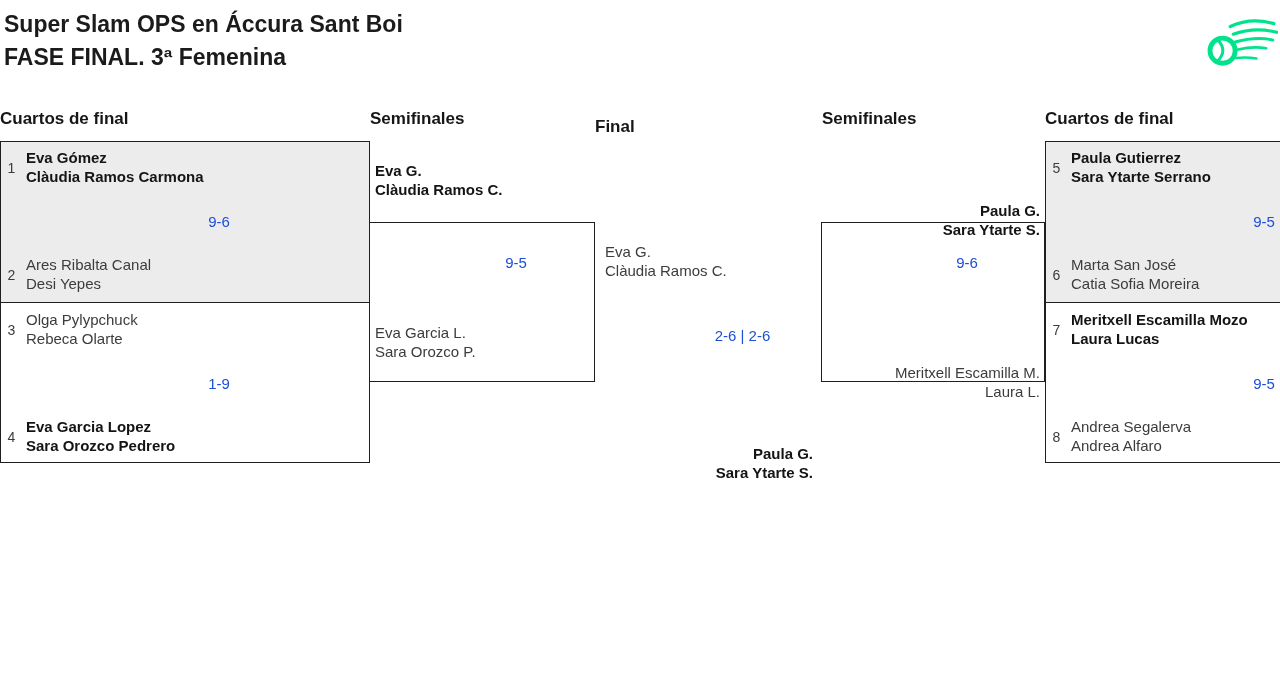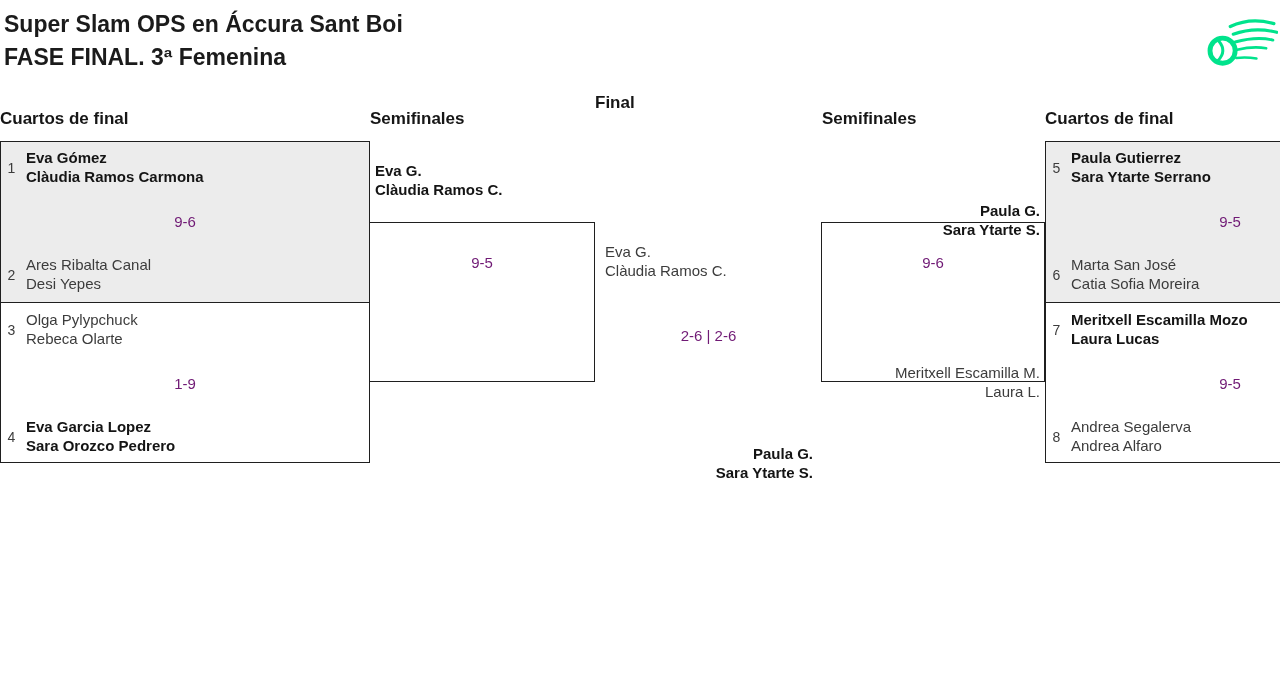--- a/index.html
+++ b/index.html
@@ -16,21 +16,21 @@
   .match-box{border:1px solid #1f1f1f;box-sizing:border-box;}
   .match-box.shaded{background:#ececec;}
   .match-box.plain{background:#ffffff;}
   .connector-box{border:1px solid #1f1f1f;box-sizing:border-box;background:transparent;}
   
   .team-row{display:flex;align-items:center;gap:9px;}
   .seed{font-size:14px;color:#3c3c3c;min-width:11px;text-align:center;line-height:18px;}
   .team-names{font-size:15px;line-height:18.5px;color:#3c3c3c;font-weight:400;white-space:nowrap;}
   .team-names.winner{font-weight:700;color:#141414;}
   .team-names.align-right{text-align:right;margin-top:40px;}
-  .score{font-size:15px;color:#701a75;text-align:center;white-space:nowrap;}
+  .score{font-size:15px;color:#1d4ed8;text-align:center;white-space:nowrap;padding-left:34px;}
 </style>
 </head>
 <body>
 
 <div id="stage">
 
   <div class="abs" style="left:4px;top:8px;">
     <div class="title-line">Super Slam OPS en Áccura Sant Boi</div>
     <div class="title-line">FASE FINAL. 3ª Femenina</div>
   </div>
@@ -42,21 +42,21 @@
       <path d="M29 15 Q 50 5 74 12" stroke="#00E38C" stroke-width="3.4" fill="none" stroke-linecap="round"></path>
       <path d="M32 23 Q 54 15 77 21" stroke="#00E38C" stroke-width="3.2" fill="none" stroke-linecap="round"></path>
       <path d="M34 31 Q 56 25 73 29" stroke="#00E38C" stroke-width="3" fill="none" stroke-linecap="round"></path>
       <path d="M36 39 Q 53 35 66 37.5" stroke="#00E38C" stroke-width="2.8" fill="none" stroke-linecap="round"></path>
       <path d="M35 47.5 Q 46 46.5 56 48" stroke="#00E38C" stroke-width="2.6" fill="none" stroke-linecap="round"></path>
     </svg>
   </div>
 
   <div class="abs col-header" style="left:0;top:109px;width:370px;">Cuartos de final</div>
   <div class="abs col-header" style="left:370px;top:109px;width:225px;">Semifinales</div>
-  <div class="abs col-header" style="left:595px;top:93px;width:227px;">Final</div>
+  <div class="abs col-header" style="left:595px;top:117px;width:227px;">Final</div>
   <div class="abs col-header" style="left:822px;top:109px;width:223px;">Semifinales</div>
   <div class="abs col-header" style="left:1045px;top:109px;width:370px;">Cuartos de final</div>
 
   <div class="abs match-box shaded" style="left:0;top:141px;width:370px;height:162px;"></div>
   <div class="abs team-row" style="left:6px;top:149px;">
     <div class="seed">1</div>
     <div class="team-names winner">
       <div>Eva Gómez</div>
       <div>Clàudia Ramos Carmona</div>
     </div>
@@ -86,20 +86,24 @@
       <div>Sara Orozco Pedrero</div>
     </div>
   </div>
 
   <div class="abs team-names winner" style="left:375px;top:162px;">
     <div>Eva G.</div>
     <div>Clàudia Ramos C.</div>
   </div>
   <div class="abs connector-box" style="left:369px;top:222px;width:226px;height:160px;"></div>
   <div class="abs score" style="left:369px;top:254px;width:226px;">9-5</div>
+  <div class="abs team-names" style="left:375px;top:324px;">
+    <div>Eva Garcia L.</div>
+    <div>Sara Orozco P.</div>
+  </div>
 
   <div class="abs team-names" style="left:605px;top:243px;">
     <div>Eva G.</div>
     <div>Clàudia Ramos C.</div>
   </div>
   <div class="abs score" style="left:595px;top:327px;width:227px;">2-6 | 2-6</div>
   <div class="abs team-names winner align-right" style="left:595px;top:405px;width:218px;">
     <div>Paula G.</div>
     <div>Sara Ytarte S.</div>
   </div>

